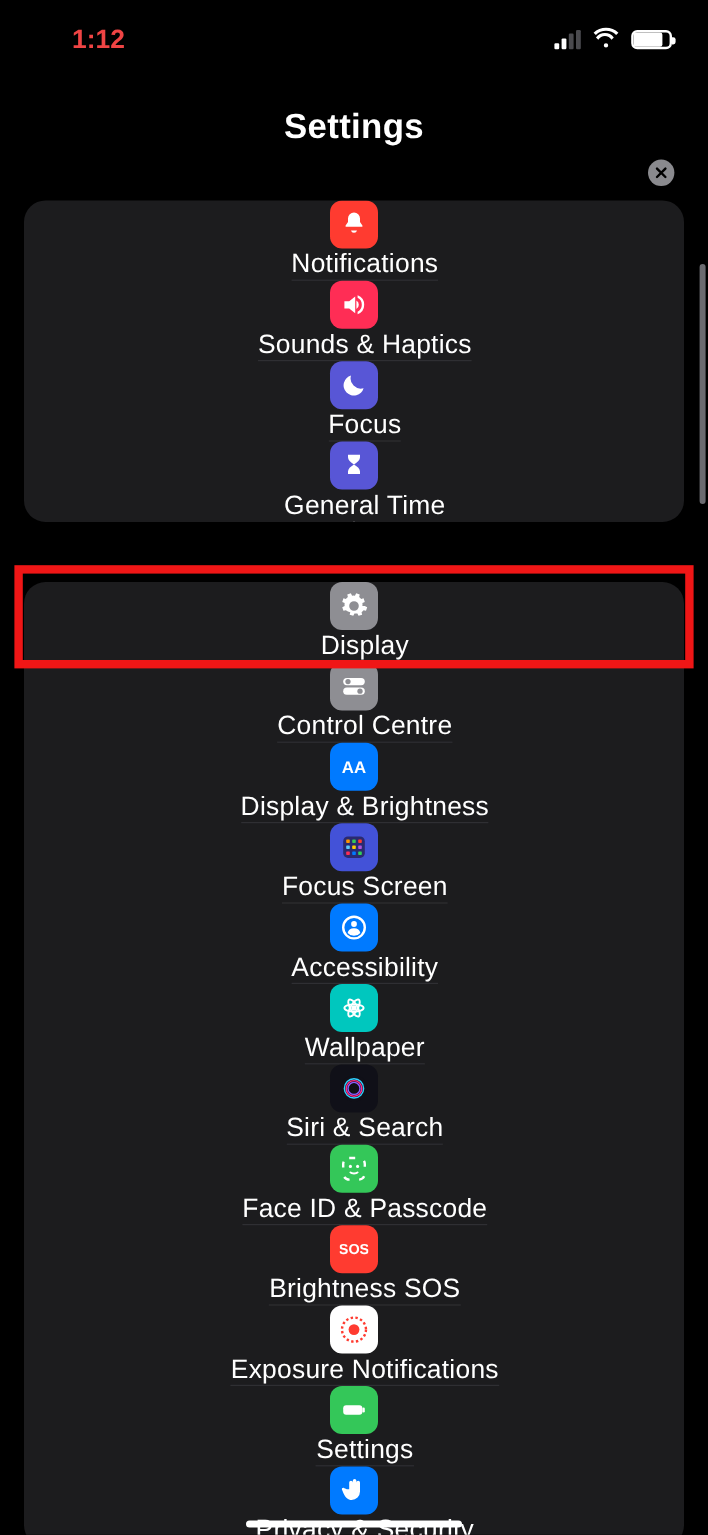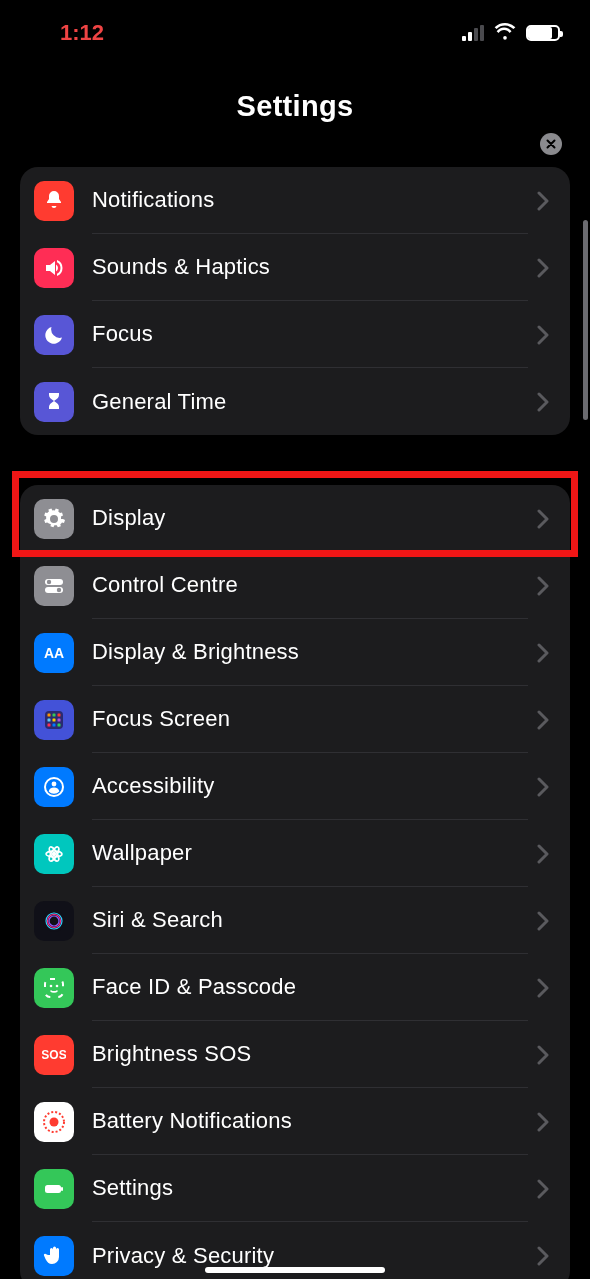--- a/index.html
+++ b/index.html
@@ -58,20 +58,21 @@
     border-radius: 18px;
     overflow: hidden;
   }
   .group + .group { margin-top: 50px; }
   .row {
     display: flex;
     align-items: center;
     height: 67px;
     padding-left: 14px;
     padding-right: 14px;
+    flex-direction: column;
   }
   .row .icon {
     width: 40px;
     height: 40px;
     border-radius: 10px;
     flex: 0 0 40px;
     display: flex;
     align-items: center;
     justify-content: center;
   }
@@ -457,21 +458,21 @@
           </svg>
         </div>
       </div>
       <div class="row">
         <div class="icon" style="background: rgb(255, 255, 255);">
           <svg viewBox="0 0 24 24">
             <use href="#i-exposure"></use>
           </svg>
         </div>
         <div class="label-wrap">
-          <div class="label">Battery Notifications</div>
+          <div class="label">Exposure Notifications</div>
         </div>
         <div class="chev">
           <svg viewBox="0 0 12 20">
             <use href="#i-chev"></use>
           </svg>
         </div>
       </div>
       <div class="row">
         <div class="icon" style="background: rgb(52, 199, 89);">
           <svg viewBox="0 0 24 24">

